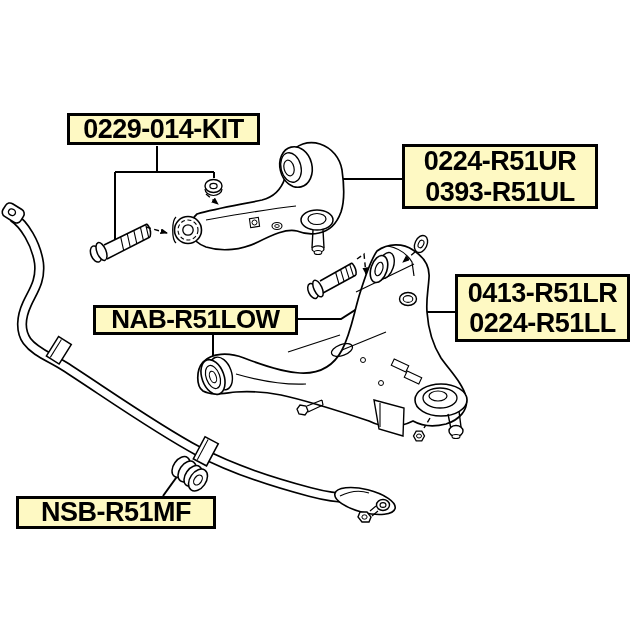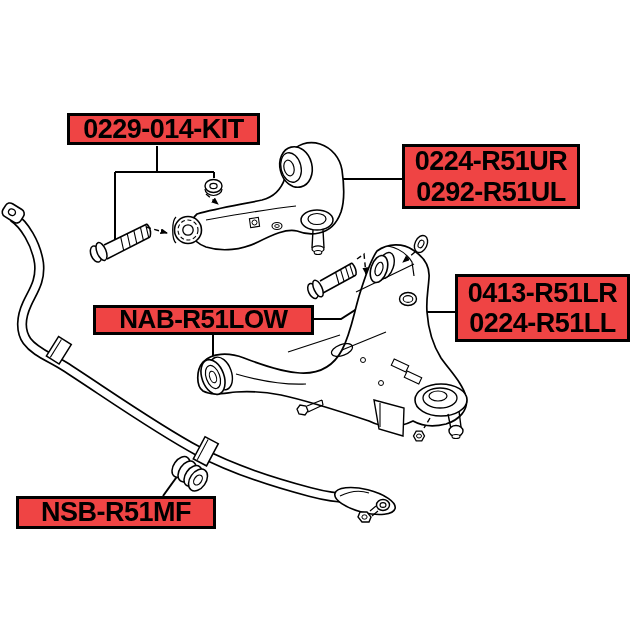--- a/index.html
+++ b/index.html
@@ -7,37 +7,37 @@
     width:640px;height:640px;
     background:#ffffff;
     font-family:"Liberation Sans", sans-serif;
     position:relative;
     overflow:hidden;
   }
   .stage{position:absolute;left:0;top:0;width:640px;height:640px;}
   svg{position:absolute;left:0;top:0;}
   .label-box{
     position:absolute;
-    background:#ef4444;
+    background:#fef9c3;
     border:3px solid #000000;
     color:#000000;
     font-weight:bold;
     font-size:27px;
     letter-spacing:-0.5px;
     text-align:center;
     display:flex;
     flex-direction:column;
     justify-content:center;
     box-sizing:border-box;
     white-space:nowrap;
     line-height:1.12;
   }
   #box-kit        {left:67px;  top:113px; width:193px; height:32px;}
-  #box-upper-arm  {left:402px; top:144px; width:178px; height:65px;}
-  #box-nab        {left:93px;  top:305px; width:221px; height:30px; font-size:26px;}
+  #box-upper-arm  {left:402px; top:144px; width:196px; height:65px;}
+  #box-nab        {left:93px;  top:305px; width:205px; height:30px; font-size:26px;}
   #box-lower-arm  {left:455px; top:274px; width:175px; height:68px;}
   #box-nsb        {left:16px;  top:496px; width:200px; height:33px;}
 </style>
 </head>
 <body>
 
 <div class="stage">
 
 <svg width="640" height="640" viewBox="0 0 640 640">
   <defs>
@@ -215,21 +215,21 @@
     <path d="M430 418 L424 428"></path>
   </g>
 </svg>
 
   <div class="label-box" id="box-kit">
     <span>0229-014-KIT</span>
   </div>
 
   <div class="label-box" id="box-upper-arm">
     <span>0224-R51UR</span>
-    <span>0292-R51UL</span>
+    <span>0393-R51UL</span>
   </div>
 
   <div class="label-box" id="box-nab">
     <span>NAB-R51LOW</span>
   </div>
 
   <div class="label-box" id="box-lower-arm">
     <span>0413-R51LR</span>
     <span>0224-R51LL</span>
   </div>

